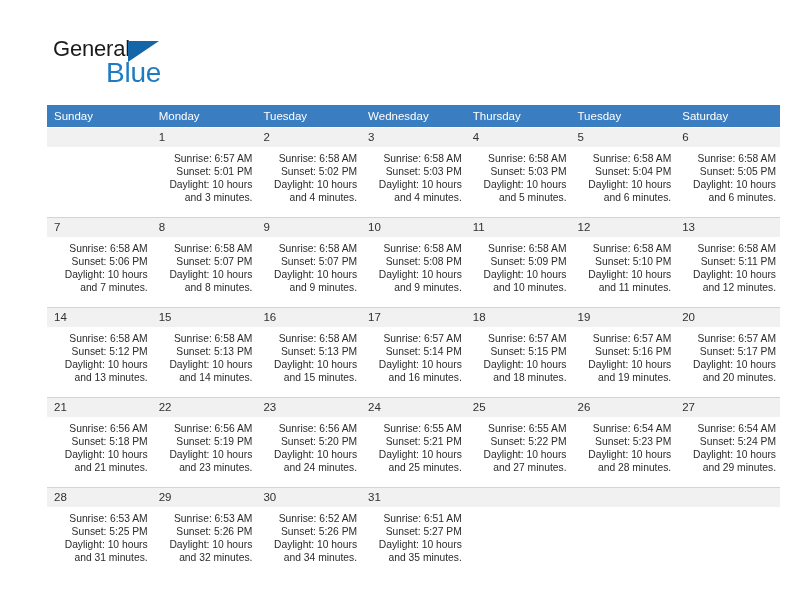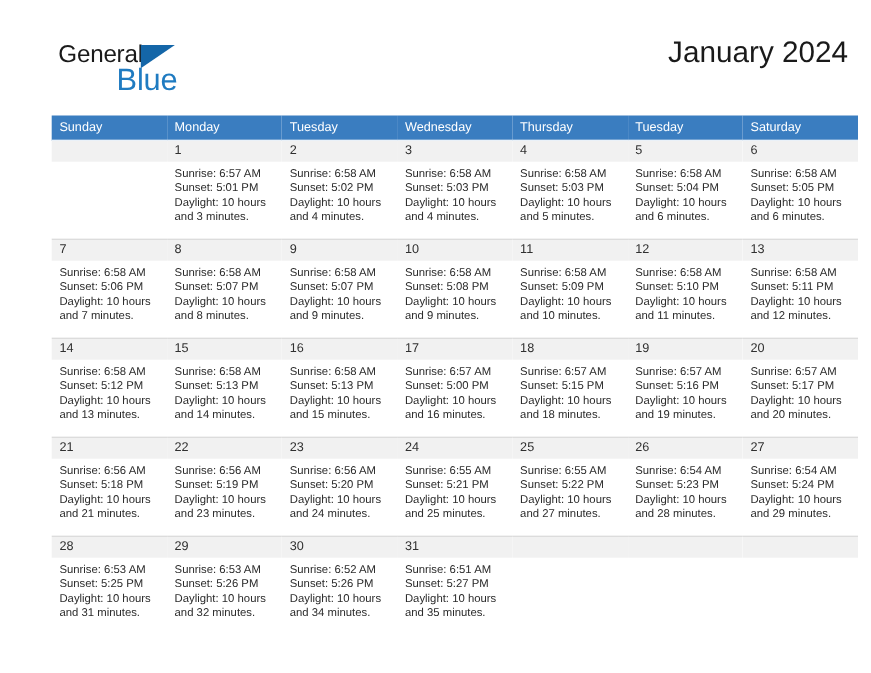--- a/index.html
+++ b/index.html
@@ -129,37 +129,37 @@
   }
   .daynum.empty {
     color: transparent;
   }
   td.empty-cell .info { visibility: hidden; }
   .info {
     padding: 5px 4px 0 7px;
     font-size: 10.3px;
     line-height: 13.1px;
     color: #2b2b2b;
+    text-align: right;
   }
   .info div { white-space: nowrap; }
 </style>
 </head>
 <body>
 
 <div class="page">
 
   <div class="top">
 
     <div class="logo">
       <span class="logo-general">General</span>
       <span class="logo-tri"></span>
       <span class="logo-blue">Blue</span>
     </div>
 
-    <div class="title">January 2024</div>
   </div>
 
   <div class="calendar">
     <table class="cal">
       <colgroup>
         <col>
           <col>
           <col>
           <col>
           <col>
@@ -333,21 +333,21 @@
                 <div>Sunrise: 6:58 AM</div>
                 <div>Sunset: 5:13 PM</div>
                 <div>Daylight: 10 hours</div>
                 <div>and 15 minutes.</div>
               </div>
             </td>
             <td>
               <div class="daynum">17</div>
               <div class="info">
                 <div>Sunrise: 6:57 AM</div>
-                <div>Sunset: 5:00 PM</div>
+                <div>Sunset: 5:14 PM</div>
                 <div>Daylight: 10 hours</div>
                 <div>and 16 minutes.</div>
               </div>
             </td>
             <td>
               <div class="daynum">18</div>
               <div class="info">
                 <div>Sunrise: 6:57 AM</div>
                 <div>Sunset: 5:15 PM</div>
                 <div>Daylight: 10 hours</div>

